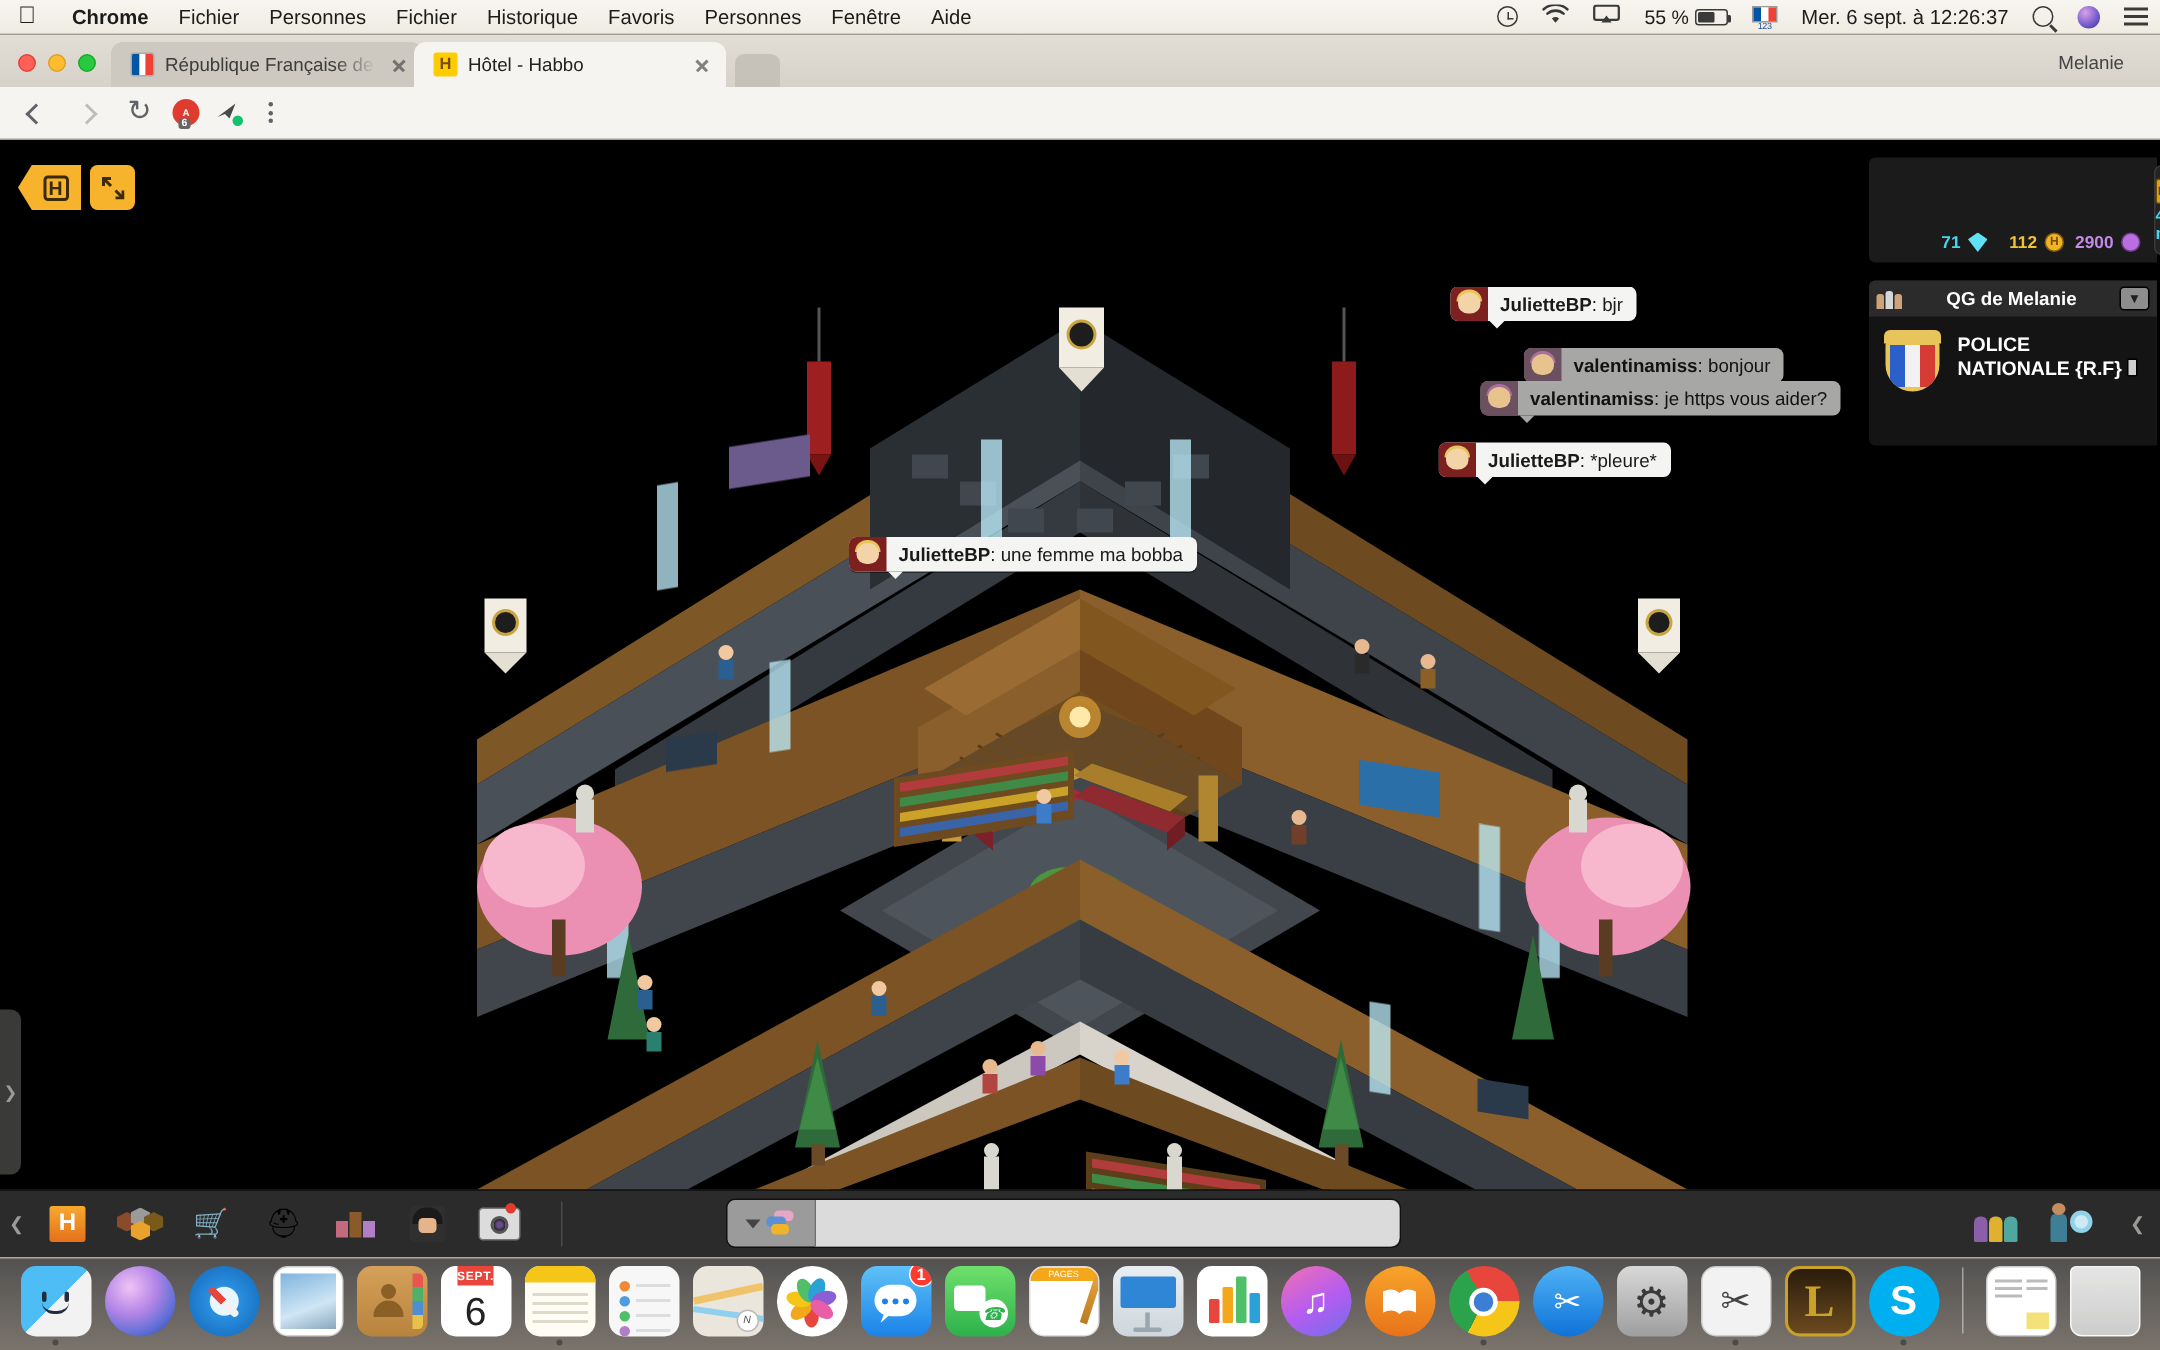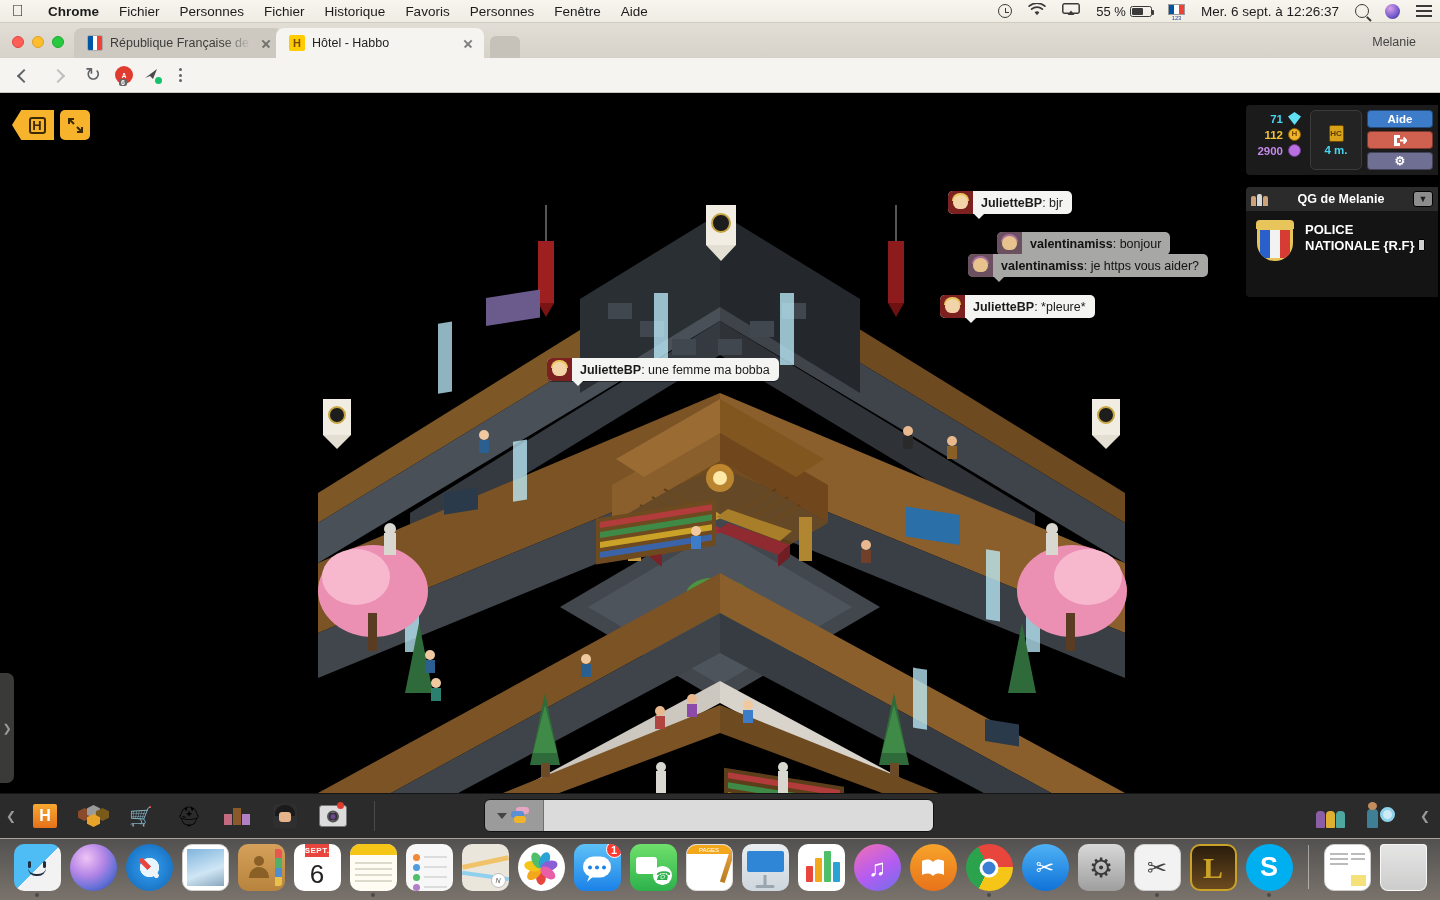--- a/index.html
+++ b/index.html
@@ -125,36 +125,36 @@
     color:#3c2a05;font-size:15px;font-weight:bold;}
 
   
   #left-handle { position:absolute; left:0; top:580px; width:14px; height:110px;
     background:#3a3a38; border-radius:0 7px 7px 0; display:flex;align-items:center;justify-content:center;
     color:#9a9a96; font-size:11px; z-index:12;}
 
   
   .bubble { position:absolute; display:flex; align-items:center; height:23px;
     border-radius:5px; padding-right:9px; font-size:12.5px; color:#1a1a1a; white-space:nowrap; z-index:14;
-    box-shadow: 0 1px 0 rgba(0,0,0,.45);}
+    box-shadow: 0 1px 0 rgba(0,0,0,.45); margin-left: 19px;}
   .bubble .av { width:25px;height:23px;border-radius:5px 0 0 5px; flex:0 0 25px; position:relative; overflow:hidden;}
   .bubble .av .head{position:absolute;left:5px;top:4px;width:15px;height:14px;border-radius:50% 50% 45% 45%;}
   .bubble .av .hair{position:absolute;left:4px;top:2px;width:17px;height:8px;border-radius:8px 8px 0 0;}
   .bubble .txt { padding-left:8px; }
   .bubble .txt b { font-weight:bold; }
   .bubble:after { content:""; position:absolute; bottom:-5px; left:26px; width:0;height:0;
     border-left:5px solid transparent;border-right:5px solid transparent;}
   .bub-white { background:#f4f4f2; } .bub-white:after{ border-top:5px solid #f4f4f2;}
   .bub-grey { background:#a7a7a5; color:#121212;} .bub-grey:after{ border-top:5px solid #a7a7a5;}
   .av-red { background:#7d2020; } .av-pink { background:#6b5060; }
 
   
   #hud { position:absolute; right:0; top:10px; width:196px; z-index:13; }
   .hud-top { display:flex; background:#1b1b1b; border:2px solid #000; border-radius:6px 0 0 6px; padding:5px; gap:5px;}
-  .purse { display:flex; flex-direction:column; gap:3px; padding:2px 4px 2px 2px; align-items:flex-end;}
+  .purse { display:flex; flex-direction:row; gap:3px; padding:2px 4px 2px 2px; align-items:flex-end;margin-left:24px;}
   .purse .row { display:flex; align-items:center; gap:5px; font-size:11.5px; font-weight:bold;}
   .purse .row .num { min-width:30px; text-align:right;}
   .c-diamond .num{color:#46d6f0;} .c-coin .num{color:#f3c232;} .c-dust .num{color:#c489e8;}
   .gem { width:13px;height:13px; display:block;}
   .g-dia { background:#5fe0f5; clip-path:polygon(50% 0,100% 35%,50% 100%,0 35%); }
   .g-coin{ background:#f0b429; border-radius:50%; border:1.5px solid #8a5d00; color:#7a4b00;
     font-size:8px;font-weight:bold;text-align:center;line-height:10px;}
   .g-dust{ background:#b96fe0; border-radius:50%; border:1.5px solid #6d3a8c;}
   .hc-box { flex:1; background:#232323; border:1px solid #3a3a3a; border-radius:5px;
     display:flex;flex-direction:column;align-items:center;justify-content:center;gap:2px;}

